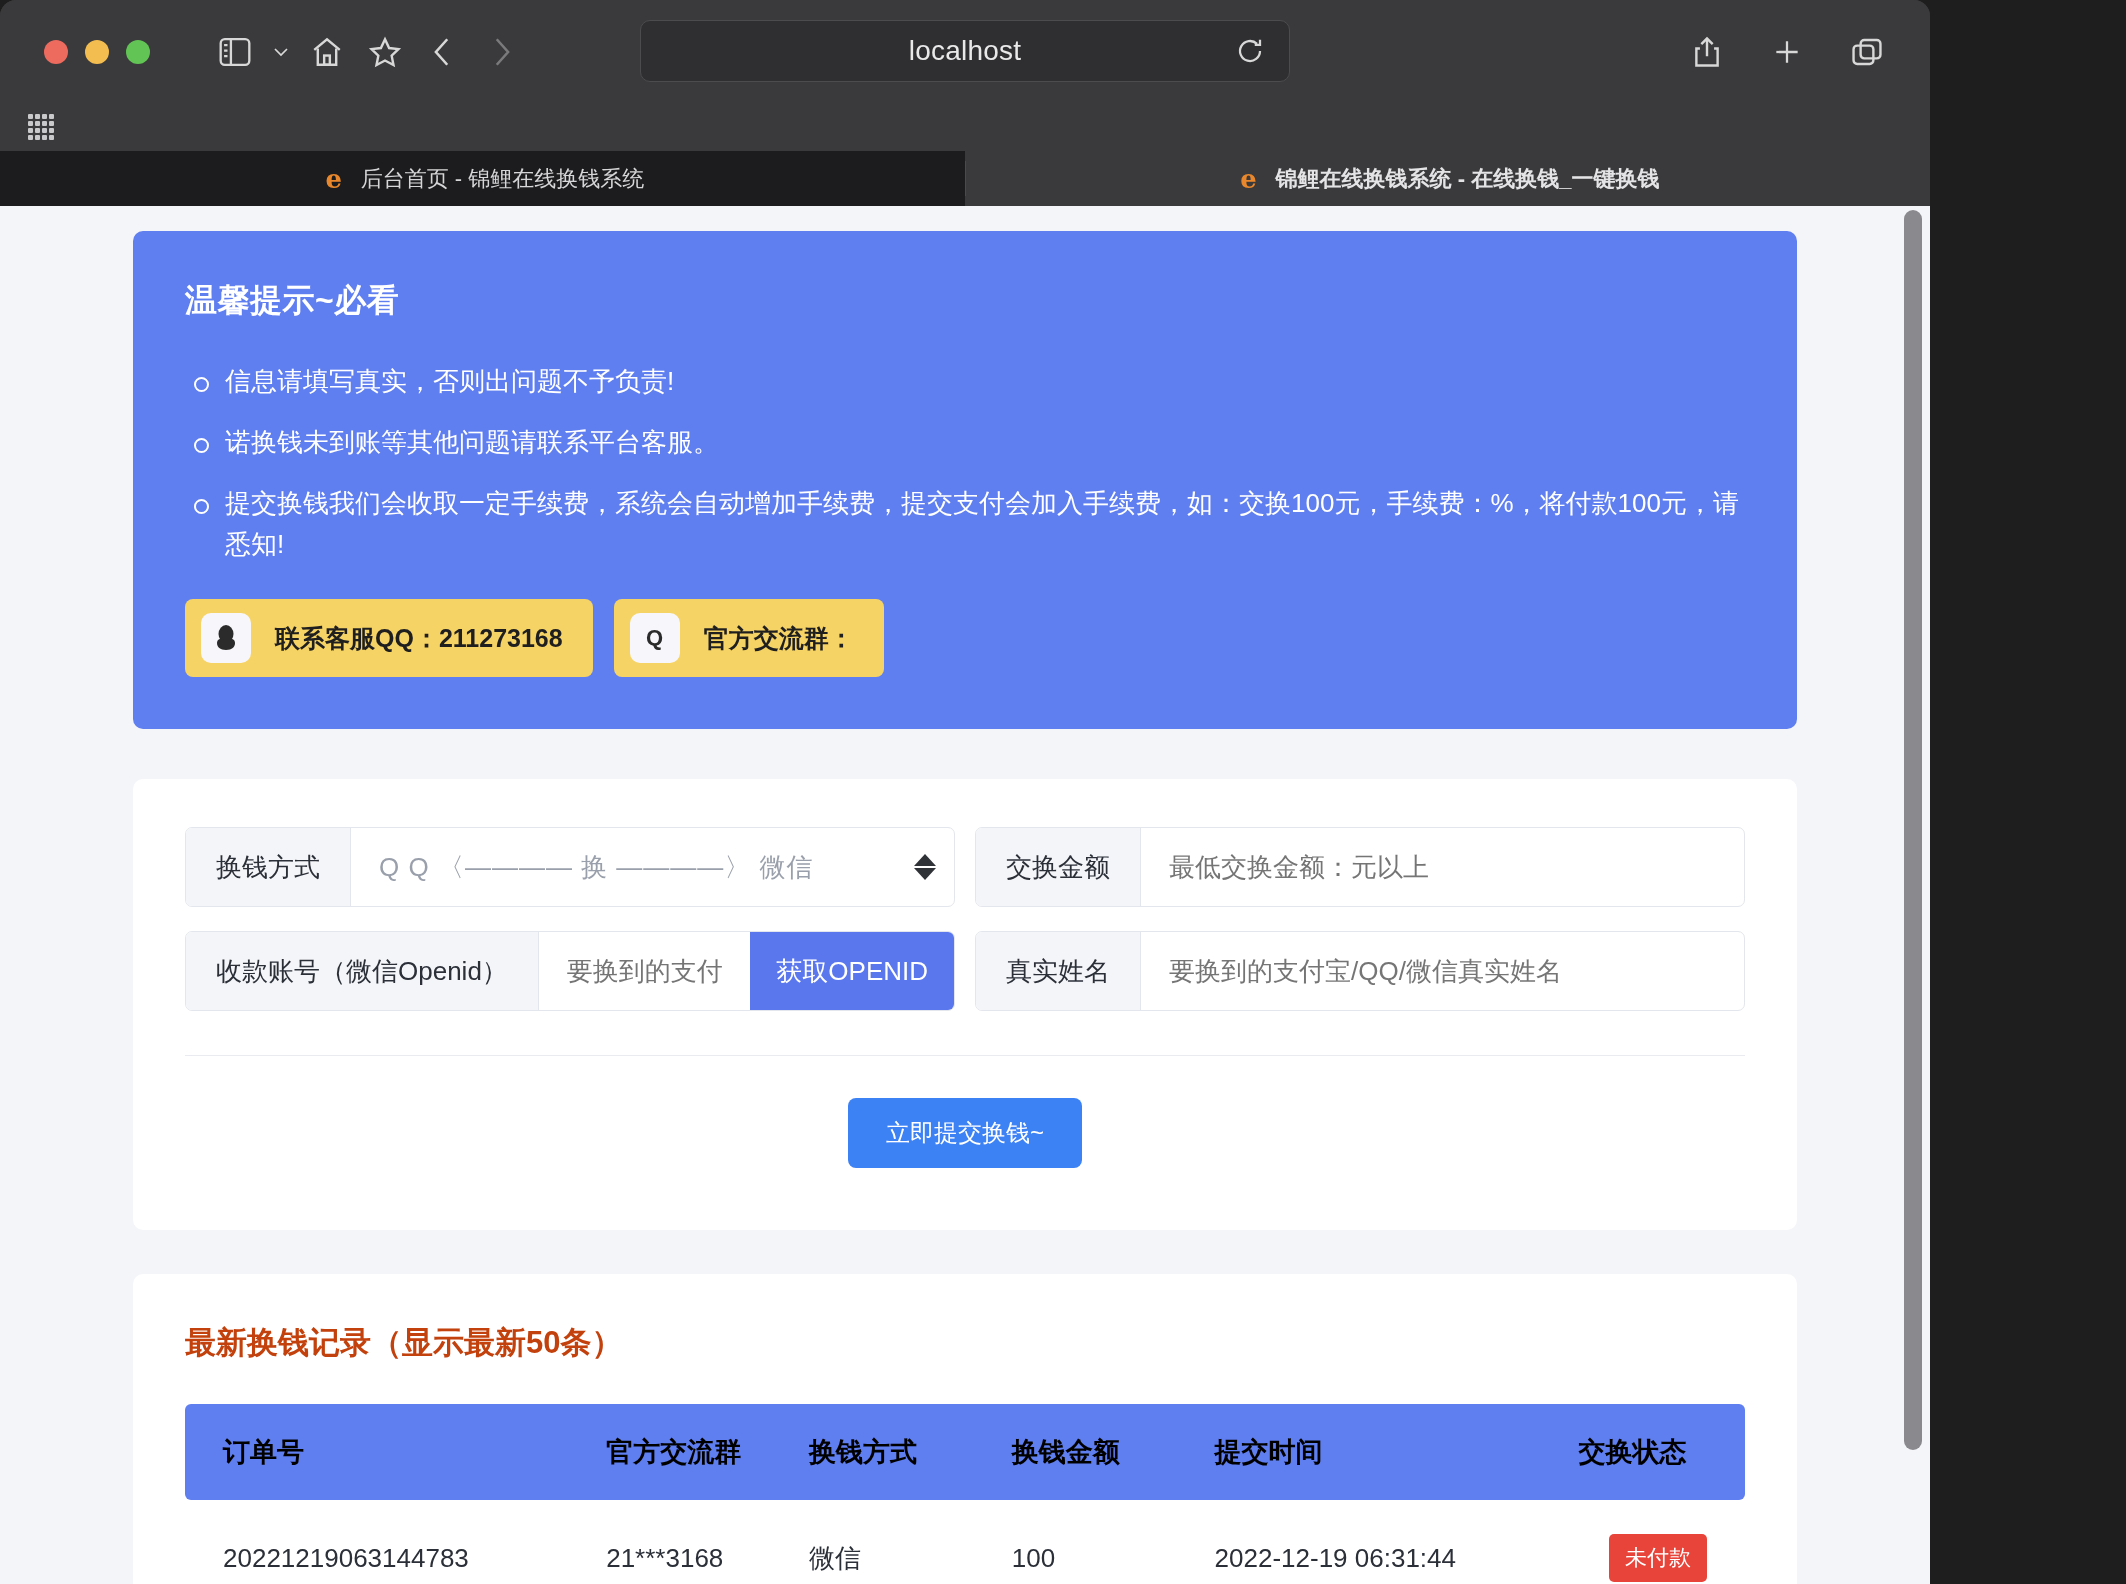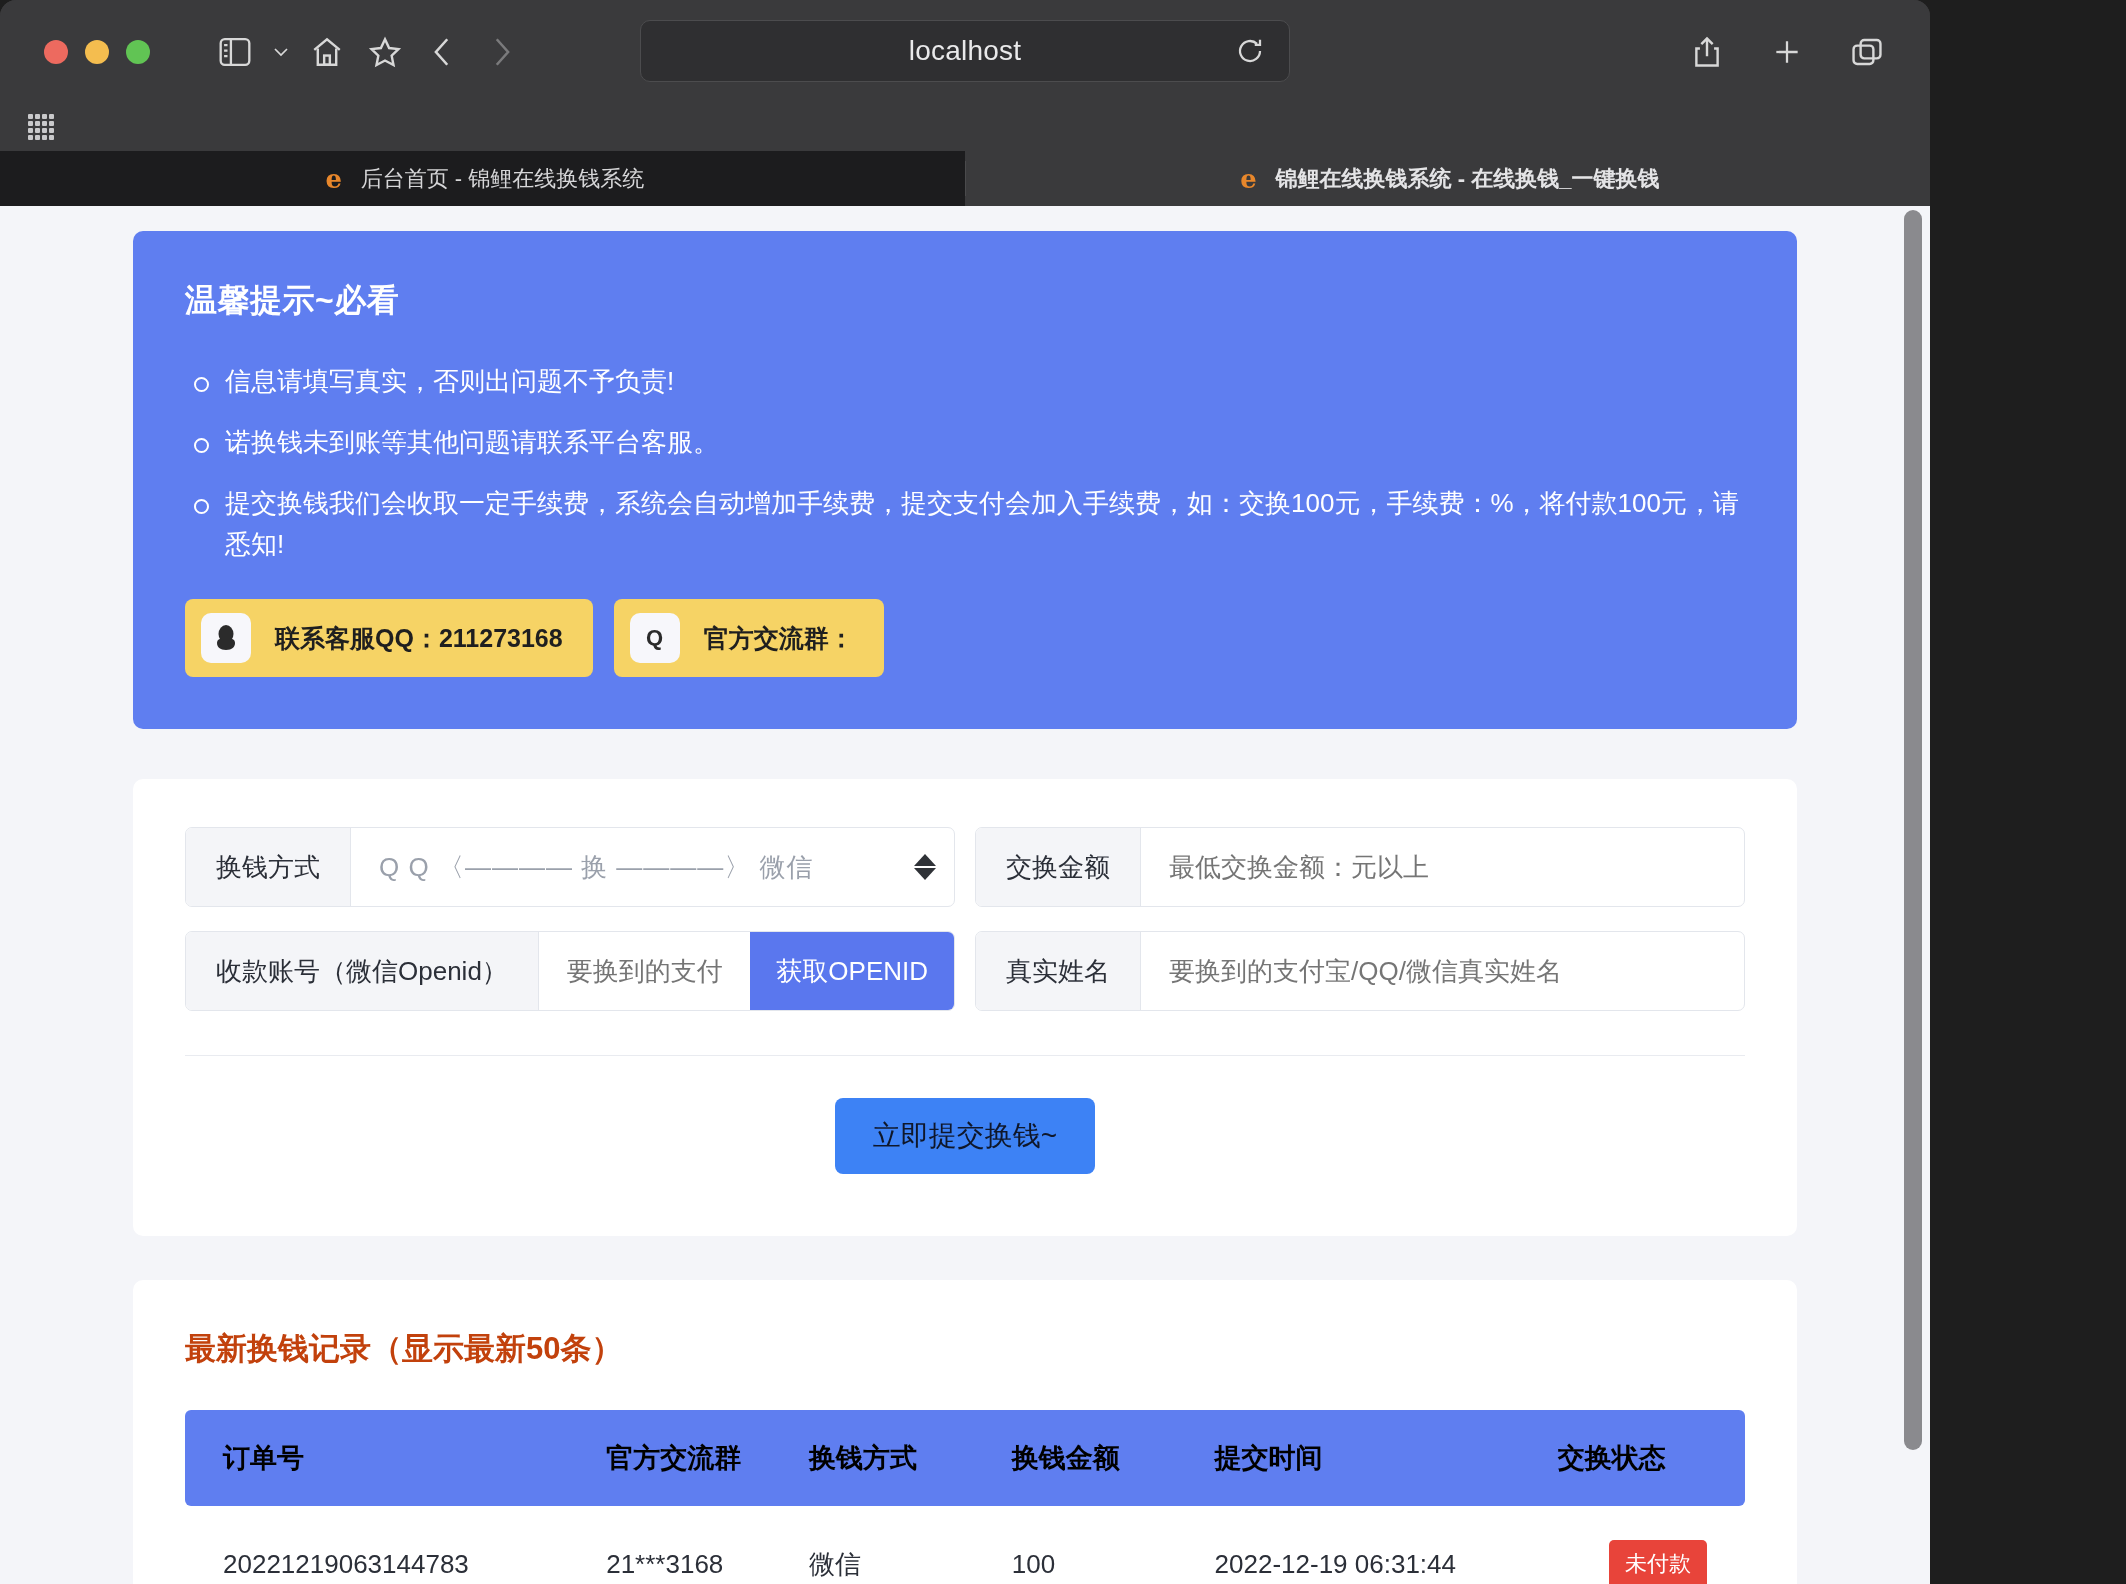--- a/index.html
+++ b/index.html
@@ -293,24 +293,24 @@
     background: #e9ebf0;
     margin: 44px 0 0 0;
   }
   .submit-wrap {
     display: flex;
     justify-content: center;
     padding: 42px 0 14px 0;
   }
   .submit {
     background: #3d82f5;
-    color: #0f172a;
+    color: #ffffff;
     border: none;
     border-radius: 8px;
-    font-size: 28px;
+    font-size: 24px;
     padding: 19px 38px;
   }
 
   
   .records {
     background: #ffffff;
     border-radius: 10px;
     margin-top: 44px;
     padding: 48px 52px 0 52px;
   }
@@ -323,21 +323,21 @@
   table { width: 100%; border-collapse: collapse; }
   thead tr { background: #5f7ef0; }
   thead th {
     color: #000000;
     font-size: 27px;
     font-weight: bold;
     text-align: left;
     padding: 30px 0 30px 0;
   }
   thead th:first-child { padding-left: 38px; border-radius: 6px 0 0 6px; }
-  thead th:last-child  { padding-right: 38px; border-radius: 0 6px 6px 0; text-align: left; }
+  thead th:last-child  { padding-right: 38px; border-radius: 0 6px 6px 0; text-align: center; }
   tbody td {
     font-size: 26px;
     color: #2b2f38;
     padding: 34px 0;
     vertical-align: middle;
   }
   tbody td:first-child { padding-left: 38px; }
   tbody td:last-child { padding-right: 38px; text-align: right; }
   .badge {
     display: inline-block;

